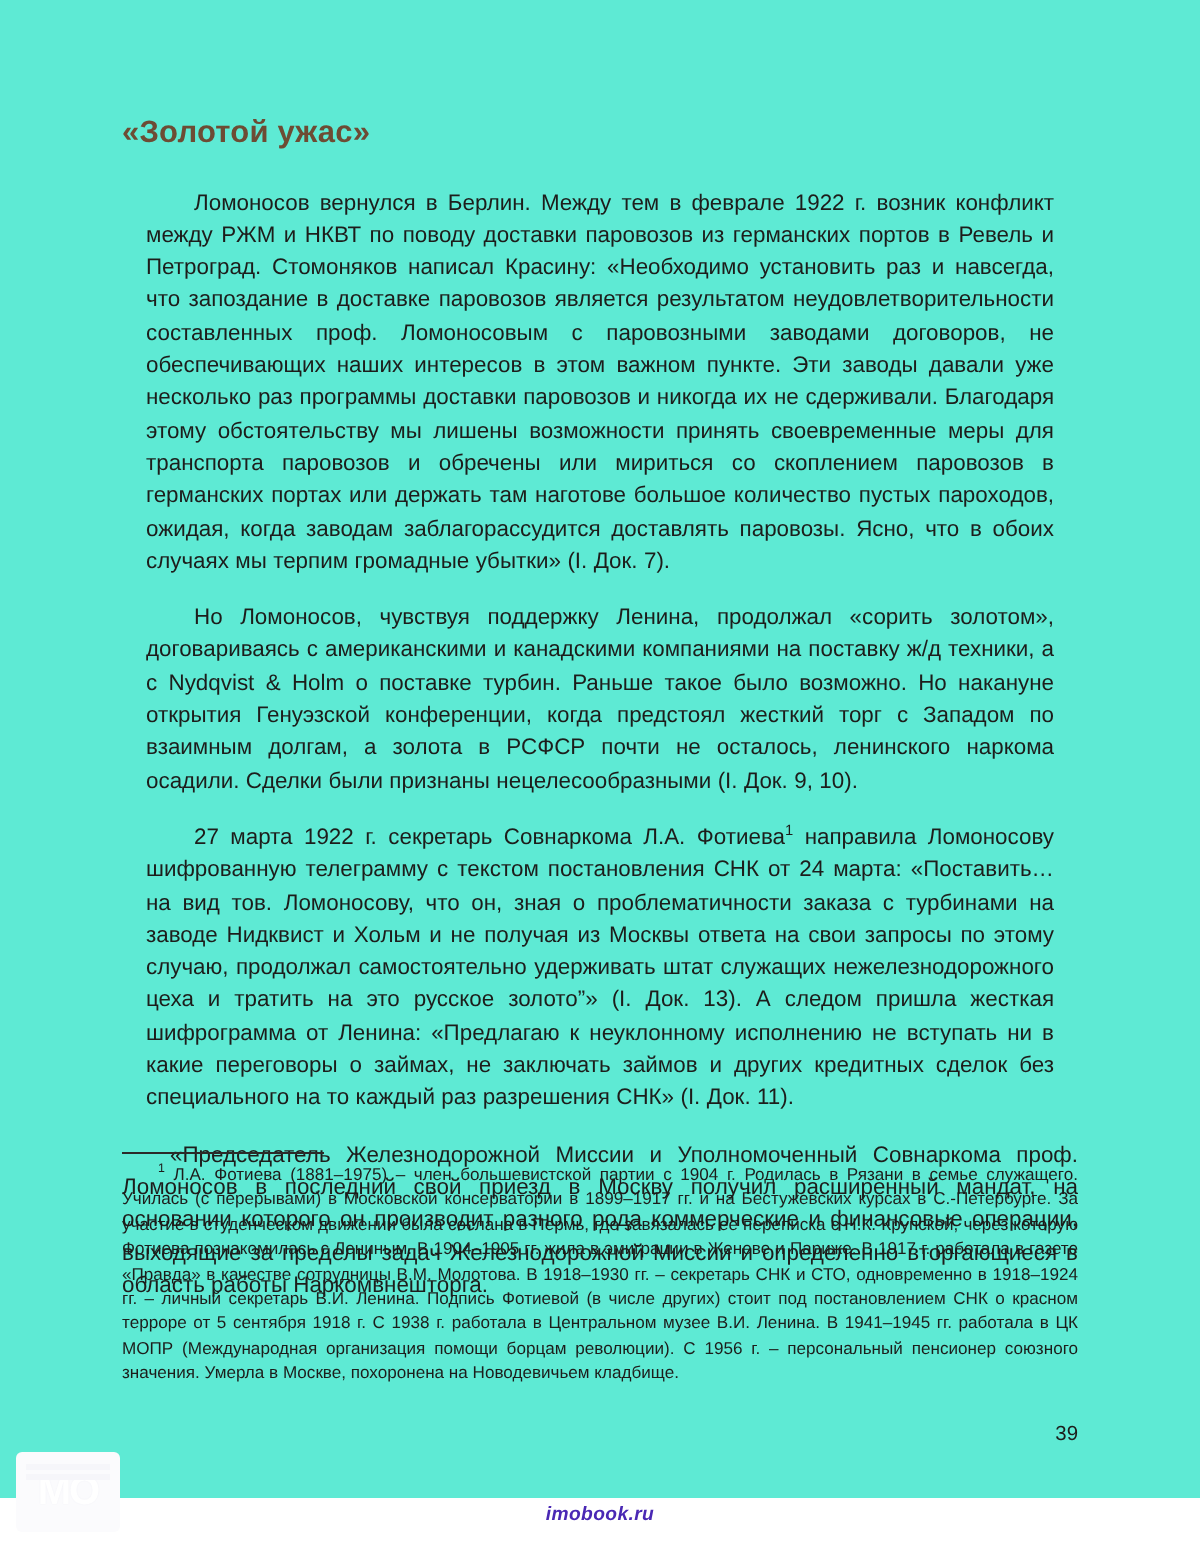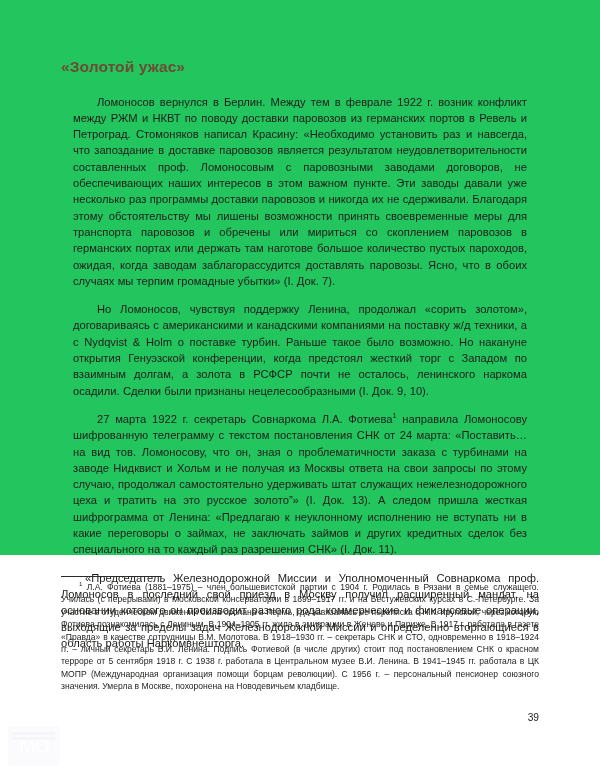--- a/index.html
+++ b/index.html
@@ -14,22 +14,22 @@
     overflow: hidden;
     font-family: "Liberation Sans", sans-serif;
     color: #1d1d1b;
     -webkit-font-smoothing: antialiased;
   }
 
   .page {
     position: absolute;
     left: 0; top: 0;
     width: 600px;
-    height: 555px;
-    background: #22c55e;
+    height: 749px;
+    background: #5eead4;
   }
 
   .content {
     position: absolute;
     left: 61px;
     top: 58px;
     width: 478px;
   }
 
   .doc-title {
@@ -164,20 +164,21 @@
 
   </div>
 
   <div class="footnote-block">
     <div class="footnote-rule"></div>
     <p class="footnote-text"><sup class="fn-num">1</sup><span> Л.А. Фотиева (1881–1975) – член большевистской партии с 1904 г. Родилась в Рязани в семье служащего. Училась (с перерывами) в Московской консерватории в 1899–1917 гг. и на Бестужевских курсах в С.-Петербурге. За участие в студенческом движении была сослана в Пермь, где завязалась ее переписка с Н.К. Крупской, через которую Фотиева познакомилась с Лениным. В 1904–1905 гг. жила в эмиграции в Женеве и Париже. В 1917 г. работала в газете «Правда» в качестве сотрудницы В.М. Молотова. В 1918–1930 гг. – секретарь СНК и СТО, одновременно в 1918–1924 гг. – личный секретарь В.И. Ленина. Подпись Фотиевой (в числе других) стоит под постановлением СНК о красном терроре от 5 сентября 1918 г. С 1938 г. работала в Центральном музее В.И. Ленина. В 1941–1945 гг. работала в ЦК МОПР (Международная организация помощи борцам революции). С 1956 г. – персональный пенсионер союзного значения. Умерла в Москве, похоронена на Новодевичьем кладбище.</span></p>
   </div>
 
   <div class="page-number">39</div>
 
+  <div class="footer-url">imobook.ru</div>
 
   <div class="watermark">
     <div class="wm-bar"></div>
     <div class="wm-bar b2"></div>
     <div class="wm-inner">MO</div>
   </div>
 
 </div>
 
 </body></html>

